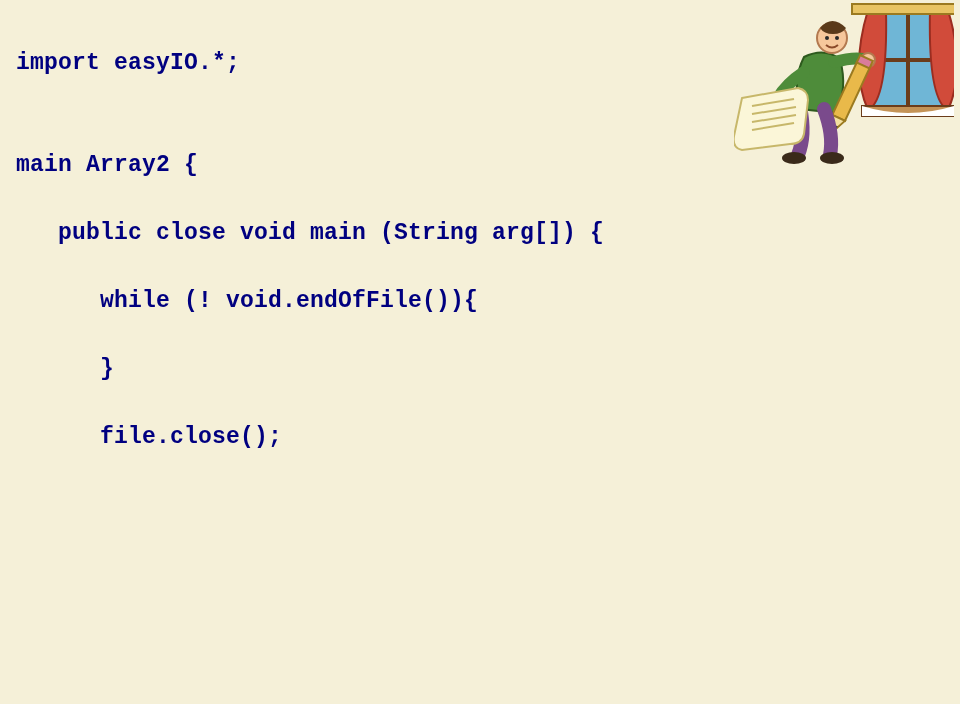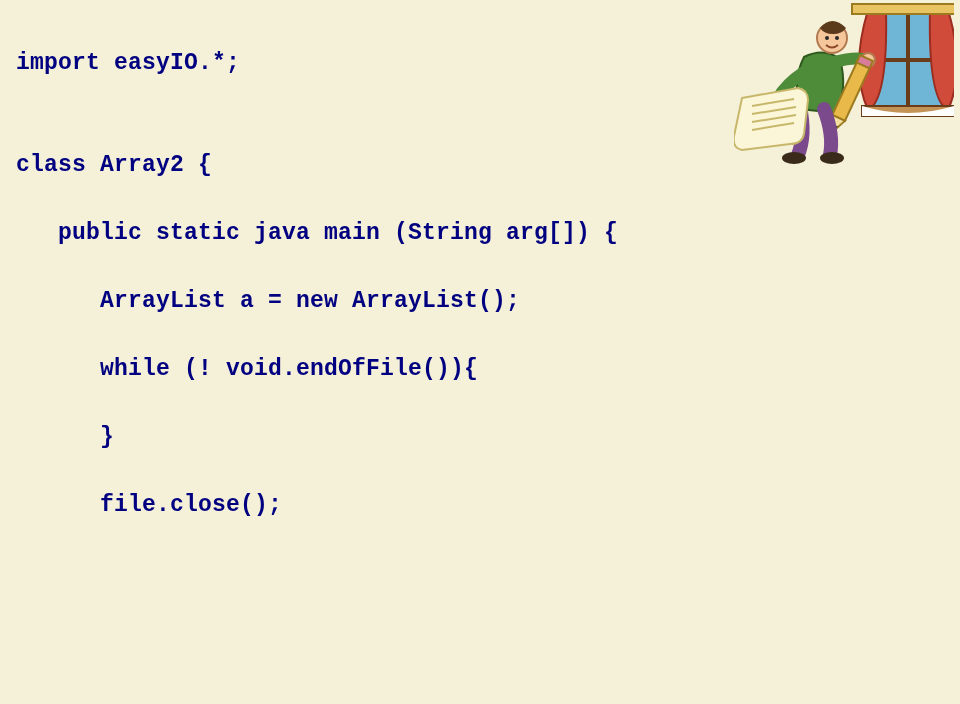--- a/index.html
+++ b/index.html
@@ -36,23 +36,22 @@
     height: 170px;
   }
 </style>
 </head>
 <body>
 
 <div class="page">
   <div class="code">
 <span class="ln">import easyIO.*;</span>
 <span class="ln"></span>
-<span class="ln">class Array2 {</span>
-<span class="ln">   public static java main (String arg[]) {</span>
-<span class="ln">      ArrayList a = new ArrayList();</span>
+<span class="ln">main Array2 {</span>
+<span class="ln">   public close void main (String arg[]) {</span>
 <span class="ln">      while (! void.endOfFile()){</span>
 <span class="ln">      }</span>
 <span class="ln">      file.close();</span>
 
 
 
 
 
 
   </div>

